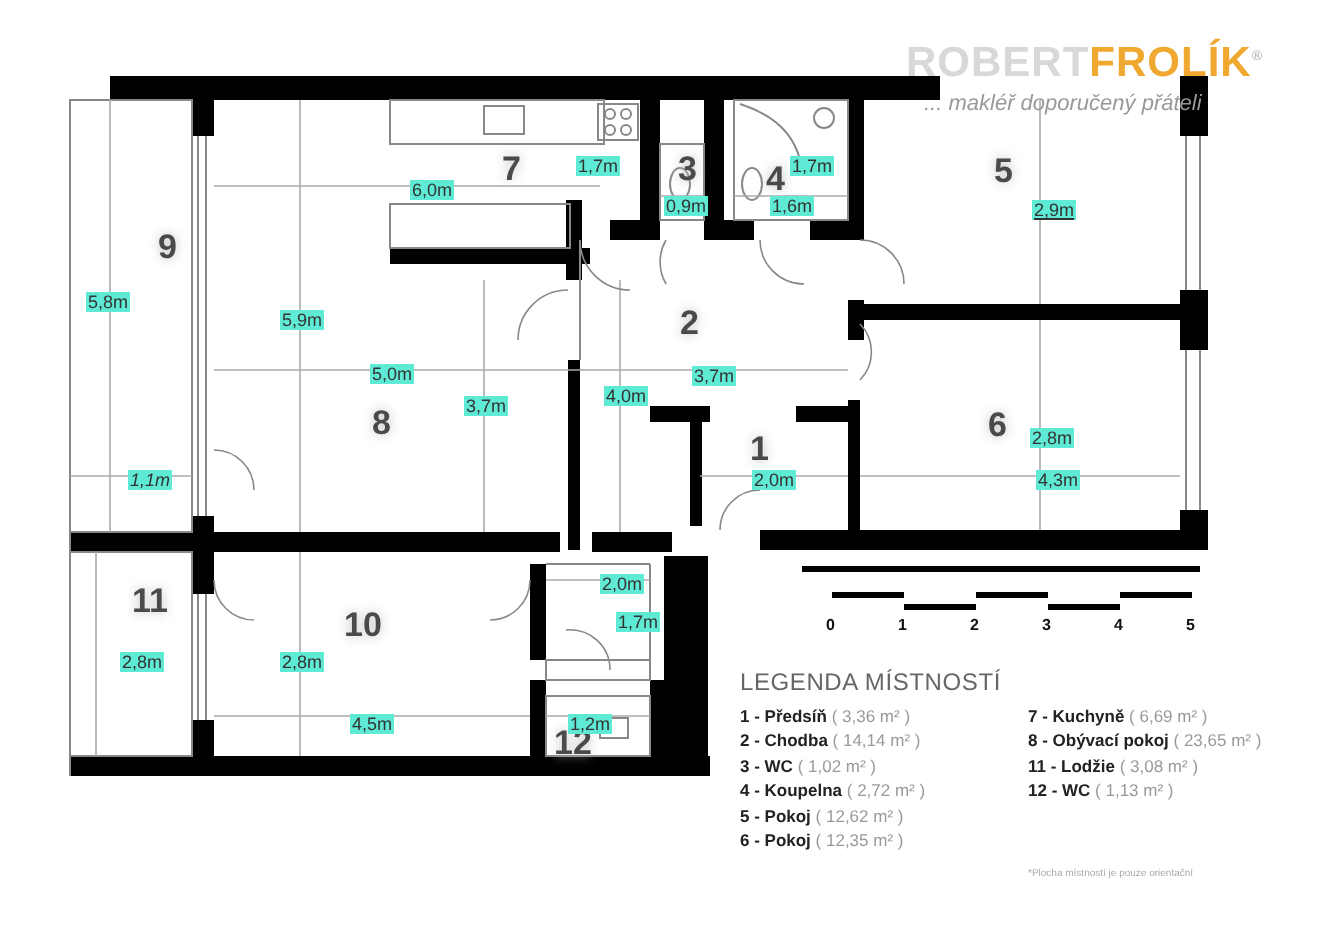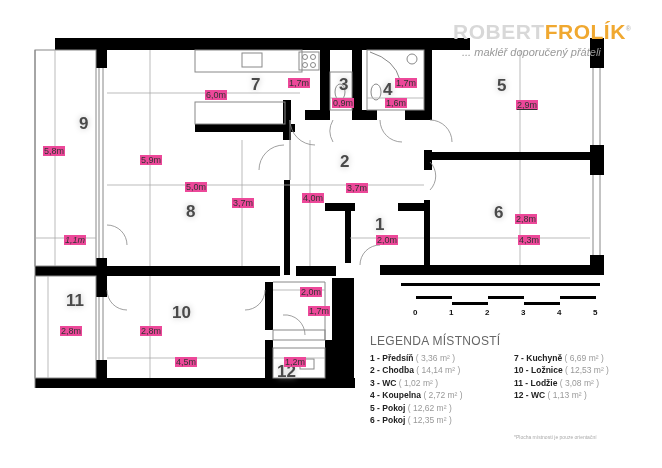--- a/index.html
+++ b/index.html
@@ -1,20 +1,20 @@
 <!DOCTYPE html>
 <html><head>
 <meta charset="utf-8">
 <style>
   html, body { margin:0; padding:0; background:#ffffff; }
   body { width:662px; height:468px; position:relative; overflow:hidden; font-family:"Liberation Sans", sans-serif; }
   #plan { position:absolute; left:0; top:0; }
   .lbl { position:absolute; font-family:"Liberation Sans", sans-serif; color:#333; }
   .roomnum { font-size:17px; font-weight:bold; color:#4a4a4a; text-shadow:0 0 6px #bbb; }
-  .dim { font-size:9px; color:#333; background:#ec4899; padding:0 1px; line-height:10px; }
+  .dim { font-size:9px; color:#333; background:#5eead4; padding:0 1px; line-height:10px; }
   .logo { position:absolute; left:453px; top:20px; font-size:21px; font-weight:bold; letter-spacing:0.5px; }
   .logo .a { color:#d8d8d8; }
   .logo .b { color:#f0a830; }
   .tagline { position:absolute; left:462px; top:46px; font-size:11px; font-style:italic; color:#999; }
   .legend-title { position:absolute; left:370px; top:334px; font-size:12px; color:#666; letter-spacing:0.3px; }
   .legend-col { position:absolute; top:352px; font-size:8.5px; line-height:12.4px; color:#222; }
   .legend-col .name { font-weight:bold; }
   .legend-col .area { color:#999; }
   .footnote { position:absolute; left:514px; top:434px; font-size:5px; color:#aaa; }
   .scale-num { position:absolute; top:308px; font-size:8px; font-weight:bold; color:#111; }
@@ -216,17 +216,17 @@
 <div class="legend-col" id="legend-left" style="left:370px;">
     <div><span class="name">1 - Předsíň</span><span class="area"> ( 3,36 m² )</span></div>
     <div><span class="name">2 - Chodba</span><span class="area"> ( 14,14 m² )</span></div>
     <div><span class="name">3 - WC</span><span class="area"> ( 1,02 m² )</span></div>
     <div><span class="name">4 - Koupelna</span><span class="area"> ( 2,72 m² )</span></div>
     <div><span class="name">5 - Pokoj</span><span class="area"> ( 12,62 m² )</span></div>
     <div><span class="name">6 - Pokoj</span><span class="area"> ( 12,35 m² )</span></div>
   </div>
 <div class="legend-col" id="legend-right" style="left:514px;">
     <div><span class="name">7 - Kuchyně</span><span class="area"> ( 6,69 m² )</span></div>
-    <div><span class="name">10 - Ložnice</span><span class="area"> ( 12,53 m² )</span></div>
+    <div><span class="name">8 - Obývací pokoj</span><span class="area"> ( 23,65 m² )</span></div>
     <div><span class="name">11 - Lodžie</span><span class="area"> ( 3,08 m² )</span></div>
     <div><span class="name">12 - WC</span><span class="area"> ( 1,13 m² )</span></div>
   </div>
 <div class="footnote">*Plocha místností je pouze orientační</div>
 
 </body></html>

